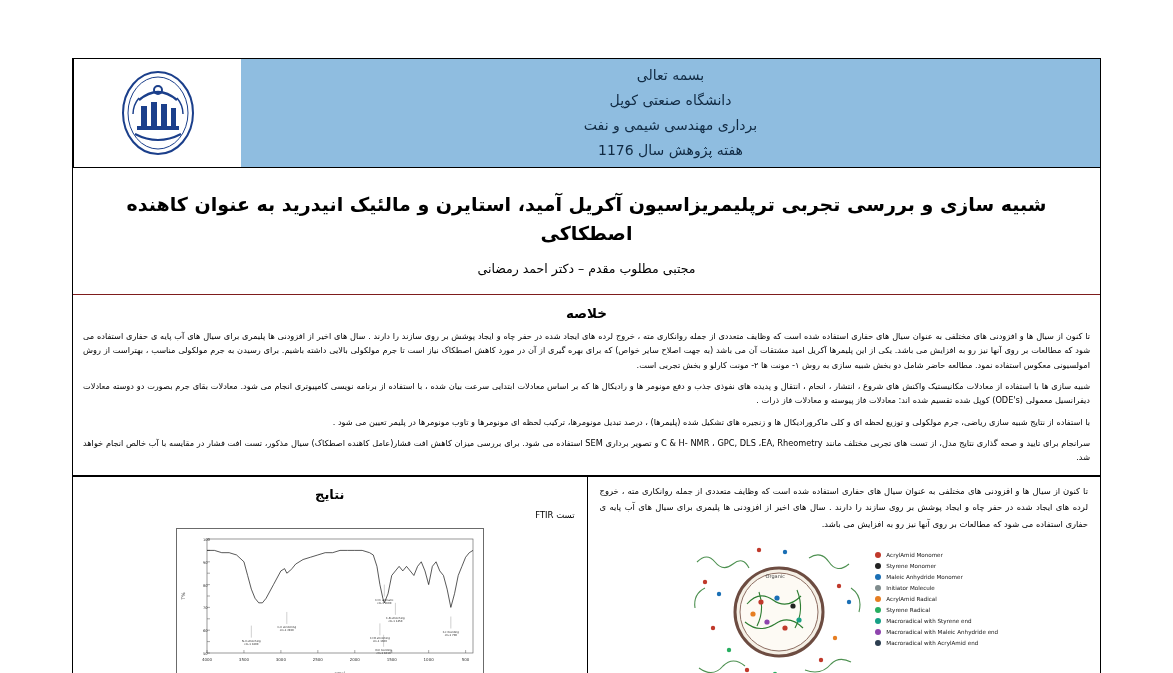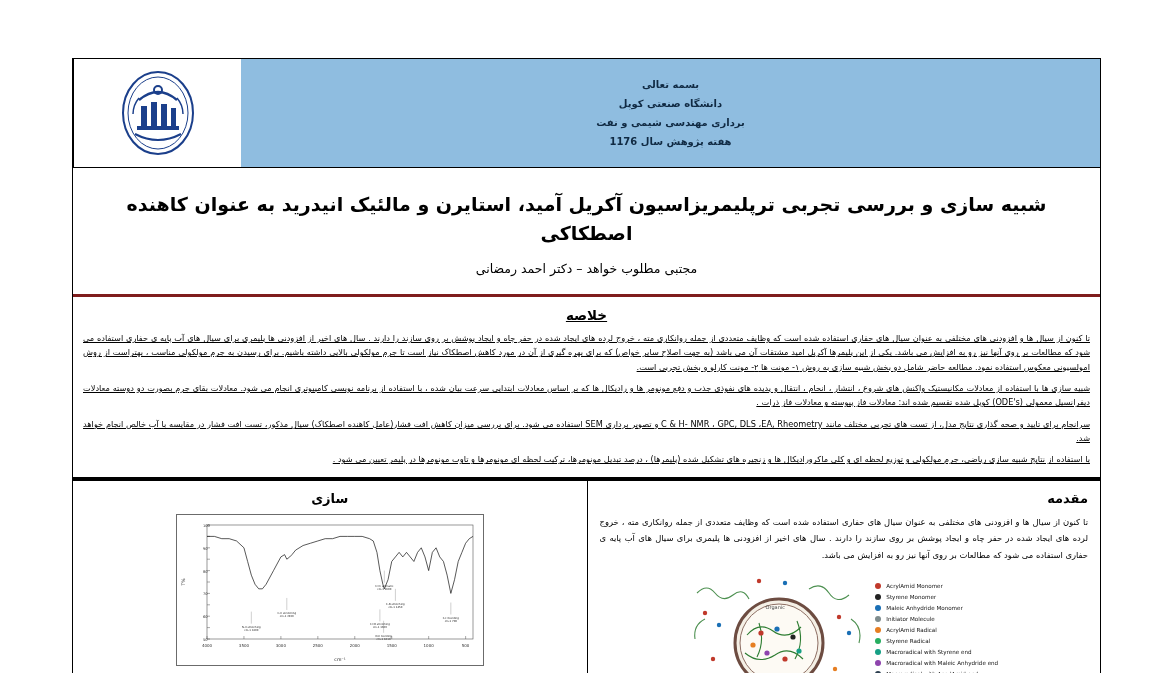--- a/index.html
+++ b/index.html
@@ -53,51 +53,50 @@
     background: #8fbde0;
     display: flex;
     flex-direction: column;
     align-items: center;
     justify-content: center;
     gap: 4px;
     padding: 6px 0;
     box-sizing: border-box;
   }
   .header-text div {
-    font-size: 10px;
-    font-weight: bold;
+    font-size: 14px;
+    font-weight: normal;
     color: #102a43;
     line-height: 1.5;
     text-align: center;
     letter-spacing: 0.2px;
   }
 
   
   .title-band {
-    border-bottom: 3px solid #7f1d1d;
+    border-bottom: 1px solid #7f1d1d;
     padding: 22px 18px 18px 18px;
     text-align: center;
   }
   .poster-title {
     font-size: 19px;
     font-weight: bold;
     color: #000000;
     line-height: 1.5;
     margin-bottom: 14px;
   }
   .poster-authors {
     font-size: 12.5px;
     color: #000000;
   }
 
   
   .abstract {
-    border-bottom: 4px solid #000000;
+    border-bottom: 2px solid #000000;
     padding: 6px 10px 10px 10px;
-    text-decoration: underline;
   }
   .section-heading {
     font-size: 13.5px;
     font-weight: bold;
     text-align: center;
     margin: 4px 0 8px 0;
   }
   .abstract p {
     margin: 0 0 7px 0;
     font-size: 8.2px;
@@ -219,35 +218,34 @@
     <div class="header-text">
       <div>بسمه تعالی</div>
       <div>دانشگاه صنعتی کوپل</div>
       <div>برداری مهندسی شیمی و نفت</div>
       <div>هفته پژوهش سال 1176</div>
     </div>
   </div>
 
   <div class="title-band">
     <div class="poster-title">شبیه سازی و بررسی تجربی ترپلیمریزاسیون آکریل آمید، استایرن و مالئیک انیدرید به عنوان کاهنده اصطکاکی</div>
-    <div class="poster-authors">مجتبی مطلوب خواهد – دکتر احمد رمضانی</div>
+    <div class="poster-authors">مجتبی مطلوب مقدم – دکتر احمد رمضانی</div>
   </div>
 
   <div class="abstract">
     <div class="section-heading">خلاصه</div>
     <p>تا کنون از سیال ها و افزودنی های مختلفی به عنوان سیال های حفاری استفاده شده است که وظایف متعددی از جمله روانکاری مته ، خروج لرده های ایجاد شده در حفر چاه و ایجاد پوشش بر روی سازند را دارند . سال های اخیر از افزودنی ها پلیمری برای سیال های آب پایه ی حفاری استفاده می شود که مطالعات بر روی آنها نیز رو به افزایش می باشد. یکی از این پلیمرها آکریل امید مشتقات آن می باشد (به جهت اصلاح سایر خواص) که برای بهره گیری از آن در مورد کاهش اصطکاک نیاز است تا جرم مولکولی بالایی داشته باشیم. برای رسیدن به جرم مولکولی مناسب ، بهتراست از روش امولسیونی معکوس استفاده نمود. مطالعه حاضر شامل دو بخش شبیه سازی به روش ١- مونت ها ٢- مونت کارلو و بخش تجربی است.</p>
     <p>شبیه سازی ها با استفاده از معادلات مکانیستیک واکنش های شروع ، انتشار ، انحام ، انتقال و پدیده های نفوذی جذب و دفع مونومر ها و رادیکال ها که بر اساس معادلات ابتدایی سرعت بیان شده ، با استفاده از برنامه نویسی کامپیوتری انجام می شود. معادلات بقای جرم بصورت دو دوسته معادلات دیفرانسیل معمولی (ODE's) کوپل شده تقسیم شده اند: معادلات فاز پیوسته و معادلات فاز ذرات .</p>
+    <p>با استفاده از نتایج شبیه سازی ریاضی، جرم مولکولی و توزیع لحظه ای و کلی  ماکرورادیکال ها و زنجیره های تشکیل شده (پلیمرها) ، درصد تبدیل مونومرها، ترکیب لحظه ای مونومرها و تاوب مونومرها در پلیمر تعیین می شود .</p>
     <p>سرانجام برای تایید و صحه گذاری نتایج مدل، از تست های تجربی مختلف مانند C &amp; H- NMR ، GPC, DLS ،EA, Rheometry و تصویر برداری SEM استفاده می شود. برای بررسی میزان کاهش افت فشار(عامل کاهنده اصطکاک) سیال مذکور، تست افت فشار در مقایسه با آب خالص انجام خواهد شد.</p>
-    <p>با استفاده از نتایج شبیه سازی ریاضی، جرم مولکولی و توزیع لحظه ای و کلی  ماکرورادیکال ها و زنجیره های تشکیل شده (پلیمرها) ، درصد تبدیل مونومرها، ترکیب لحظه ای مونومرها و تاوب مونومرها در پلیمر تعیین می شود .</p>
   </div>
 
   <div class="columns">
 
     <div class="col col-right">
-      <div class="col-heading">مقدمه</div>
       <p>تا کنون از سیال ها و افزودنی های مختلفی به عنوان سیال های حفاری استفاده شده است که وظایف متعددی از جمله روانکاری مته ، خروج لرده های ایجاد شده در حفر چاه و ایجاد پوشش بر روی سازند را دارند . سال های اخیر از افزودنی ها پلیمری برای سیال های آب پایه ی حفاری استفاده می شود که مطالعات بر روی آنها نیز رو به افزایش می باشد.</p>
 
       <div class="figure-wrap">
         <div class="legend">
           <div class="legend-row">
             <span class="legend-dot" style="background:#c0392b"></span>
             <span>AcrylAmid Monomer</span>
           </div>
           <div class="legend-row">
             <span class="legend-dot" style="background:#222222"></span>
@@ -329,21 +327,22 @@
               <circle cx="64" cy="72" r="2.6" fill="#e67e22"></circle>
             </g>
 
             <text x="96" y="36" font-family="DejaVu Sans, sans-serif" font-size="5" fill="#444">Organic</text>
           </svg>
         </div>
       </div>
     </div>
 
     <div class="col col-left">
-      <div class="col-heading center">سازی</div>
+      <div class="col-heading center">نتایج</div>
+      <div class="sub-label">تست FTIR</div>
 
       <div class="chart-wrap">
         <div class="chart-box">
           <svg id="ftir-svg" viewBox="0 0 306 150" width="306" height="150" aria-hidden="true">
               <rect x="30" y="10" width="266" height="114" fill="#ffffff" stroke="#555" stroke-width="0.6"></rect>
               <line x1="30" y1="124" x2="33" y2="124" stroke="#555" stroke-width="0.5"></line>
               <text x="26" y="126" text-anchor="end" font-size="3.6" fill="#333" font-family="DejaVu Sans, sans-serif">50</text>
               <line x1="30" y1="112.60000000000001" x2="33" y2="112.60000000000001" stroke="#555" stroke-width="0.5"></line>
               <line x1="30" y1="101.2" x2="33" y2="101.2" stroke="#555" stroke-width="0.5"></line>
               <text x="26" y="103.2" text-anchor="end" font-size="3.6" fill="#333" font-family="DejaVu Sans, sans-serif">60</text>

